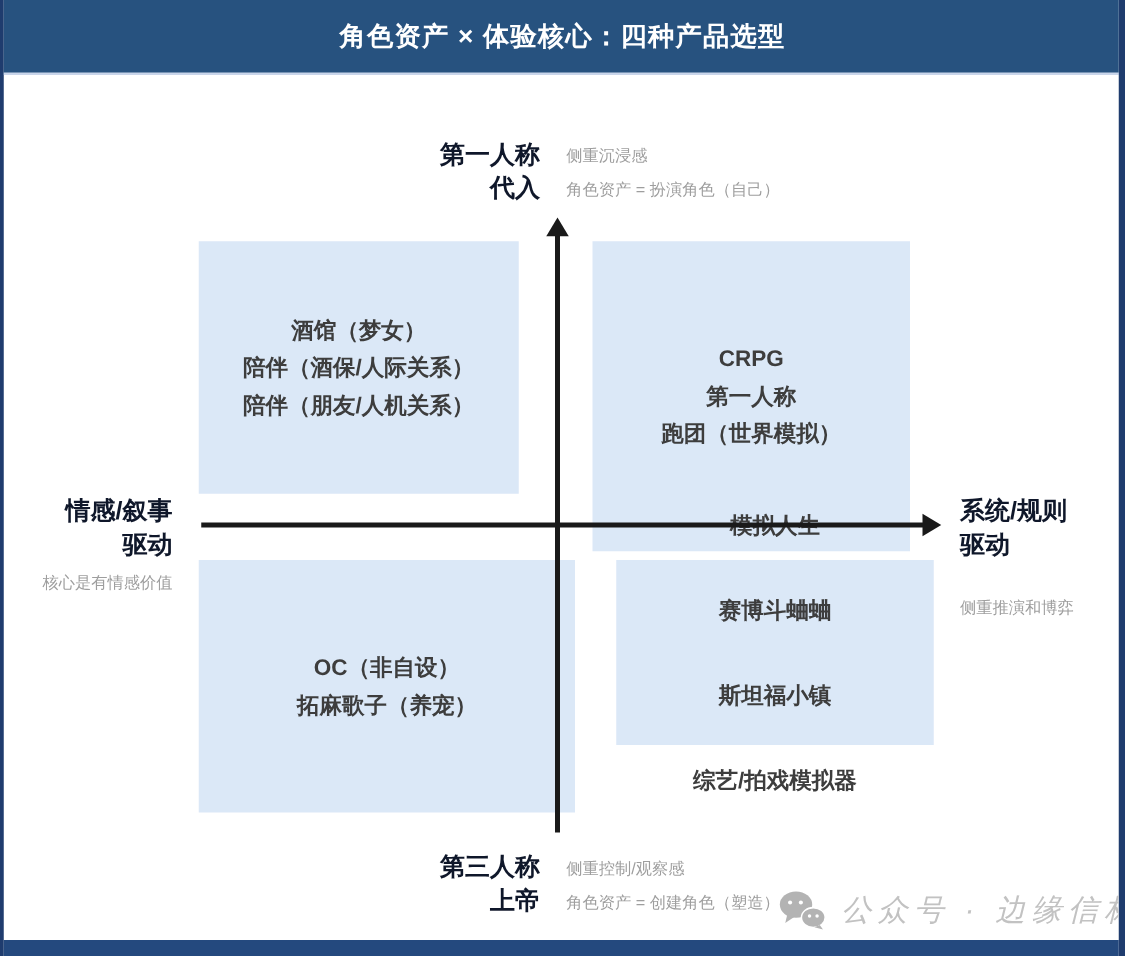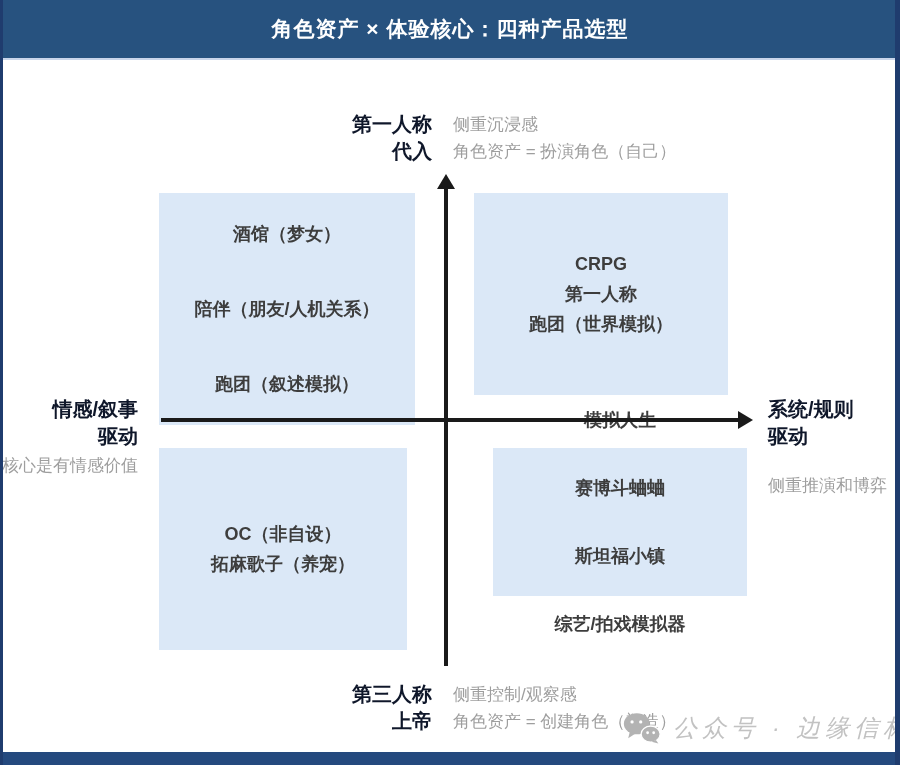--- a/index.html
+++ b/index.html
@@ -51,23 +51,23 @@
     align-items: center;
     justify-content: center;
   }
   .qbox .qline {
     font-size: 18px;
     font-weight: 700;
     color: #3D3D3D;
     line-height: 30px;
     white-space: nowrap;
   }
-  .qbox-tl { left: 156px; top: 193px; width: 256px; height: 232px; gap: 45px; }
-  .qbox-tr { left: 471px; top: 193px; width: 254px; height: 202px; }
-  .qbox-bl { left: 156px; top: 448px; width: 248px; height: 202px; }
+  .qbox-tl { left: 156px; top: 193px; width: 256px; height: 202px; }
+  .qbox-tr { left: 471px; top: 193px; width: 254px; height: 248px; }
+  .qbox-bl { left: 156px; top: 448px; width: 301px; height: 202px; }
   .qbox-br { left: 490px; top: 448px; width: 254px; height: 148px; gap: 38px; }
 
   
   .v-axis-line {
     position: absolute;
     left: 441px; top: 188px;
     width: 4px; height: 478px;
     background: #1a1a1a;
   }
   .v-axis-arrow {
@@ -97,21 +97,21 @@
   .axis-label {
     position: absolute;
     font-size: 20px;
     font-weight: 700;
     color: #0f172a;
     line-height: 27px;
     white-space: nowrap;
   }
   .axis-note {
     position: absolute;
-    font-size: 17px;
+    font-size: 13px;
     font-weight: 400;
     color: #9E9E9E;
     line-height: 27px;
     white-space: nowrap;
   }
   .align-r { text-align: right; }
   .align-l { text-align: left; }
 
   .label-top    { right: 463px; top: 111px; }
   .note-top     { left: 450px;  top: 111px; }
@@ -142,22 +142,22 @@
 <body>
 
 <div class="canvas">
 
   <div class="header">
     <span class="title">角色资产 × 体验核心：四种产品选型</span>
   </div>
 
   <div class="qbox qbox-tl">
     <div class="qline">酒馆（梦女）</div>
+    <div class="qline">陪伴（酒保/人际关系）</div>
     <div class="qline">陪伴（朋友/人机关系）</div>
-    <div class="qline">跑团（叙述模拟）</div>
   </div>
 
   <div class="qbox qbox-tr">
     <div class="qline">CRPG</div>
     <div class="qline">第一人称</div>
     <div class="qline">跑团（世界模拟）</div>
   </div>
 
   <div class="qbox qbox-bl">
     <div class="qline">OC（非自设）</div>

